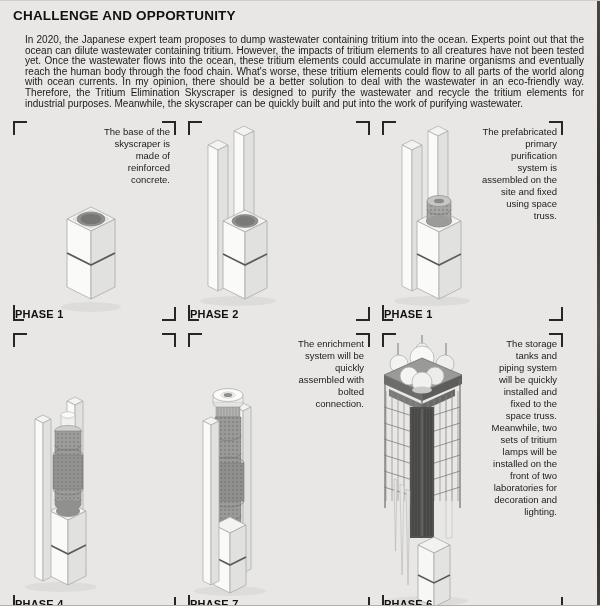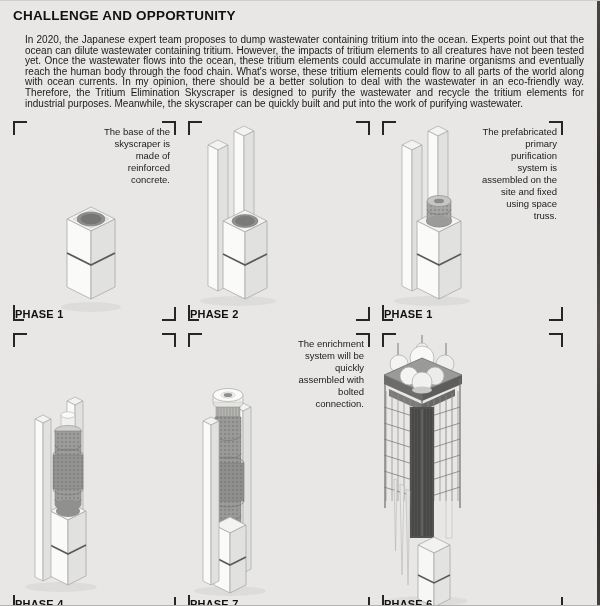--- a/index.html
+++ b/index.html
@@ -280,20 +280,21 @@
         </g>
         <line x1="40" y1="76" x2="40" y2="203" stroke="#6a6a68" stroke-width="1.2"></line>
         <polygon points="12,146 15,147 13.5,218" fill="#e5e5e3" stroke="#aeaeac" stroke-width="0.5"></polygon>
         <polygon points="18,151 22,153 20,242" fill="#e8e8e6" stroke="#aeaeac" stroke-width="0.5"></polygon>
         <polygon points="24,156 28,158 26,252" fill="#e2e2e0" stroke="#aeaeac" stroke-width="0.5"></polygon>
         <polygon points="36,212 52,204 68,212 52,220" fill="#f2f2f0" stroke="#a8a8a6" stroke-width="0.8"></polygon>
         <polygon points="36,212 52,220 52,274 36,266" fill="#f7f7f5" stroke="#a8a8a6" stroke-width="0.8"></polygon>
         <polygon points="68,212 52,220 52,274 68,266" fill="#e3e3e1" stroke="#a8a8a6" stroke-width="0.8"></polygon>
         <polyline points="36,242 52,250 68,242" fill="none" stroke="#5a5a58" stroke-width="1.5"></polyline>
       </svg>
+      <p class="desc">The storage tanks and piping system will be quickly installed and fixed to the space truss. Meanwhile, two sets of tritium lamps will be installed on the front of two laboratories for decoration and lighting.</p>
       <div class="phase-row">
         <span class="corner bl"></span>
         <span class="phase-label">PHASE 6</span>
       </div>
     </section>
 
   </main>
 
   <div class="edge-strip"></div>
   <div class="bottom-strip"></div>

